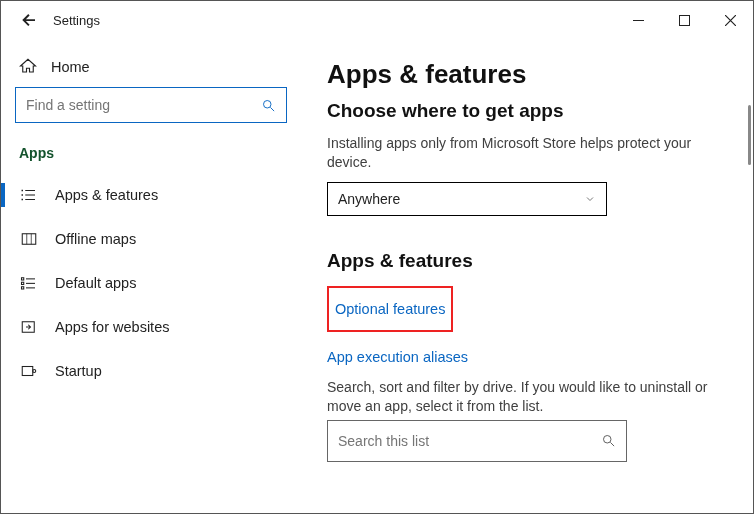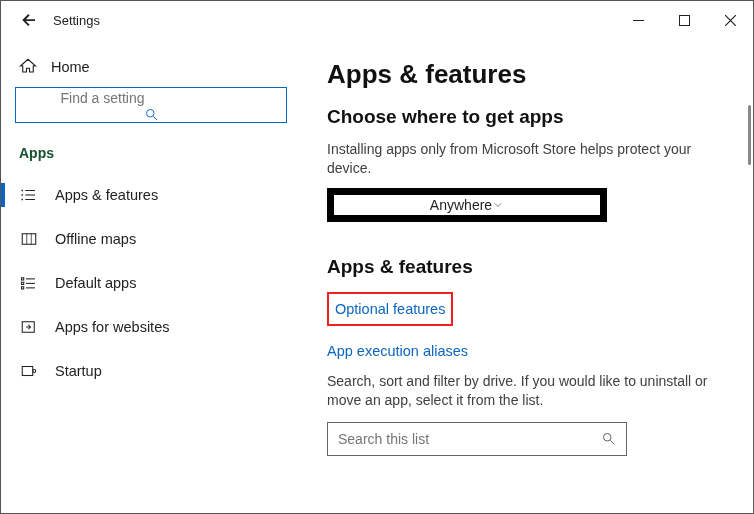--- a/index.html
+++ b/index.html
@@ -7,39 +7,39 @@
   .titlebar { display: flex; align-items: center; height: 38px; padding-left: 8px; }
   .back-btn { width: 40px; height: 38px; display:flex; align-items:center; justify-content:center; font-size:18px; color:#222; }
   .title { font-size: 13px; color:#222; margin-left: 4px; }
   .win-controls { margin-left:auto; display:flex; }
   .win-btn { width:46px; height:32px; display:flex; align-items:center; justify-content:center; font-size:12px; color:#222; }
   .content { display:flex; height: calc(514px - 38px); }
   .sidebar { width: 300px; padding: 8px 14px 0 14px; position:relative; }
   .home-row { display:flex; align-items:flex-end; gap:14px; padding: 6px 4px 10px 4px; margin-top:4px; }
   .home-row .icon { width:18px; }
   .home-label { font-size:14.5px; color:#222; }
-  .search-wrap { border:1px solid #0a66c2; height:36px; display:flex; align-items:center; padding:0 10px; margin-top:2px;flex-direction:column; }
+  .search-wrap { border:1px solid #0a66c2; height:36px; display:flex; align-items:center; padding:0 10px; margin-top:2px; }
   .search-input { flex:1; border:none; outline:none; font-size:14px; color:#555; background:transparent; }
   .search-icon { color:#0a66c2; font-size:14px; }
   .category-title { font-size:14px; font-weight:600; margin:22px 0 12px 4px; color:#14532d; }
   .nav-list { margin-top:8px; }
   .nav-item { display:flex; align-items:center; height:44px; padding-left:4px; gap:16px; position:relative; }
   .nav-item .bar { position:absolute; left:-14px; top:10px; width:4px; height:24px; background:#0a66c2; display:none; }
   .nav-item.active .bar { display:block; }
   .nav-item .icon { width:20px; display:flex; justify-content:center; color:#222; }
   .nav-item .label { font-size:14.5px; color:#222; }
   .main { flex:1; padding: 20px 26px 0 26px; position:relative; overflow:hidden; }
   .main h1 { font-size:26px; font-weight:600; color:#111; }
-  .main h2 { font-size:19px; font-weight:600; color:#111; margin-top:16px; }
+  .main h2 { font-size:19px; font-weight:600; color:#111; margin-top:10px; }
   .main p { font-size:14px; color:#404040; margin-top:12px; line-height:1.35; }
-  .dropdown { border:7px solid #000000; height:34px; width:280px; display:flex; align-items:center; justify-content:center; padding:0 10px; margin-top:10px; font-size:14px; color:#222; }
+  .dropdown { border:1px solid #000000; height:34px; width:280px; display:flex; align-items:center; justify-content:space-between; padding:0 10px; margin-top:10px; font-size:14px; color:#222; }
   .link { color:#0a66c2; font-size:14.5px; display:inline-block; }
   .link-wrap { margin-top:14px; }
-  .link-highlight { border:2px solid #e22; padding:6px 6px; display:inline-block; }
-  .searchlist { border:1px solid #666; height:34px; width:300px; display:flex; align-items:center; padding:0 10px; margin-top:12px; }
+  .link-highlight { border:2px solid #e22; padding:12px 6px; display:inline-block; }
+  .searchlist { border:1px solid #666; height:42px; width:300px; display:flex; align-items:center; padding:0 10px; margin-top:4px; }
   .searchlist input { flex:1; border:none; outline:none; font-size:14px; color:#555; background:transparent; }
   .searchlist .sicon { color:#555; font-size:14px; }
   .vscroll { position:absolute; right:2px; top:66px; width:3px; height:60px; background:#888; border-radius:2px; }
   svg { display:block; }
 </style>
 </head>
 <body>
 
 <div class="titlebar">
   <div class="back-btn">

